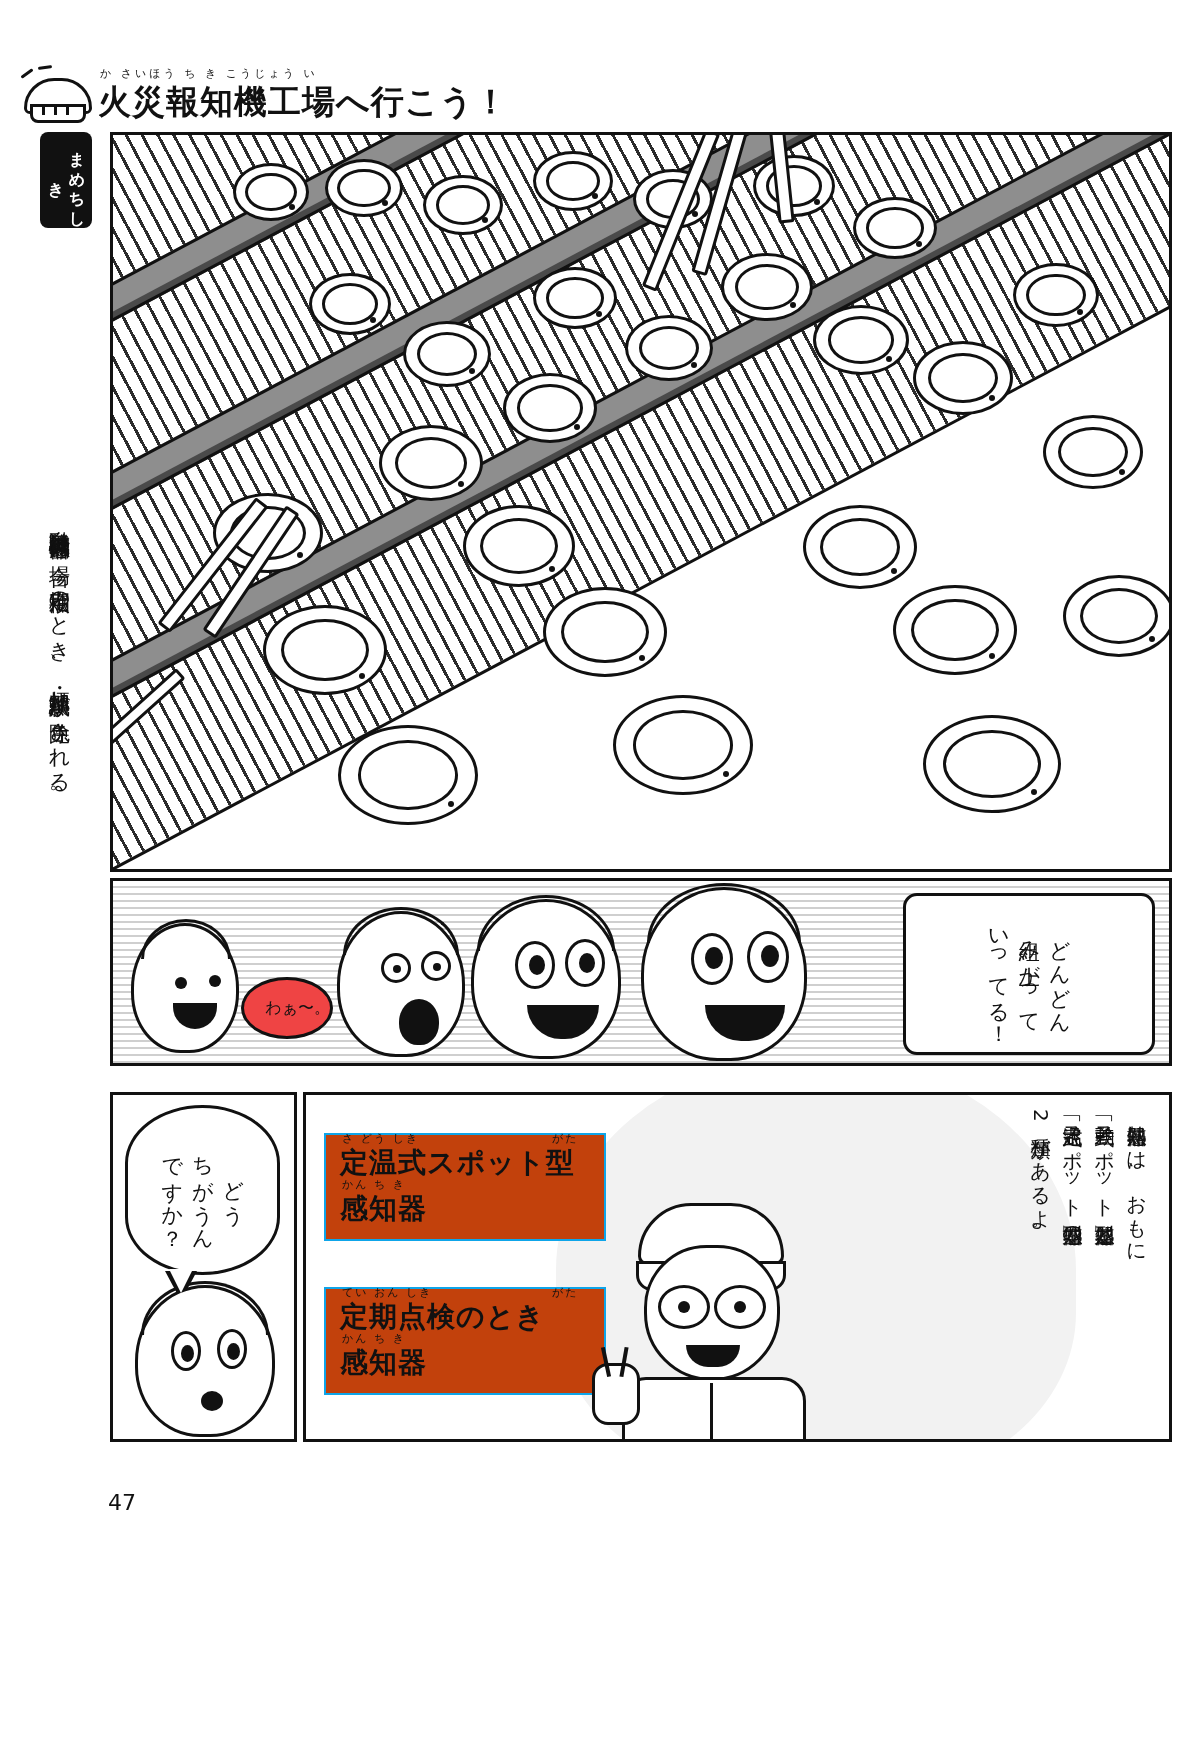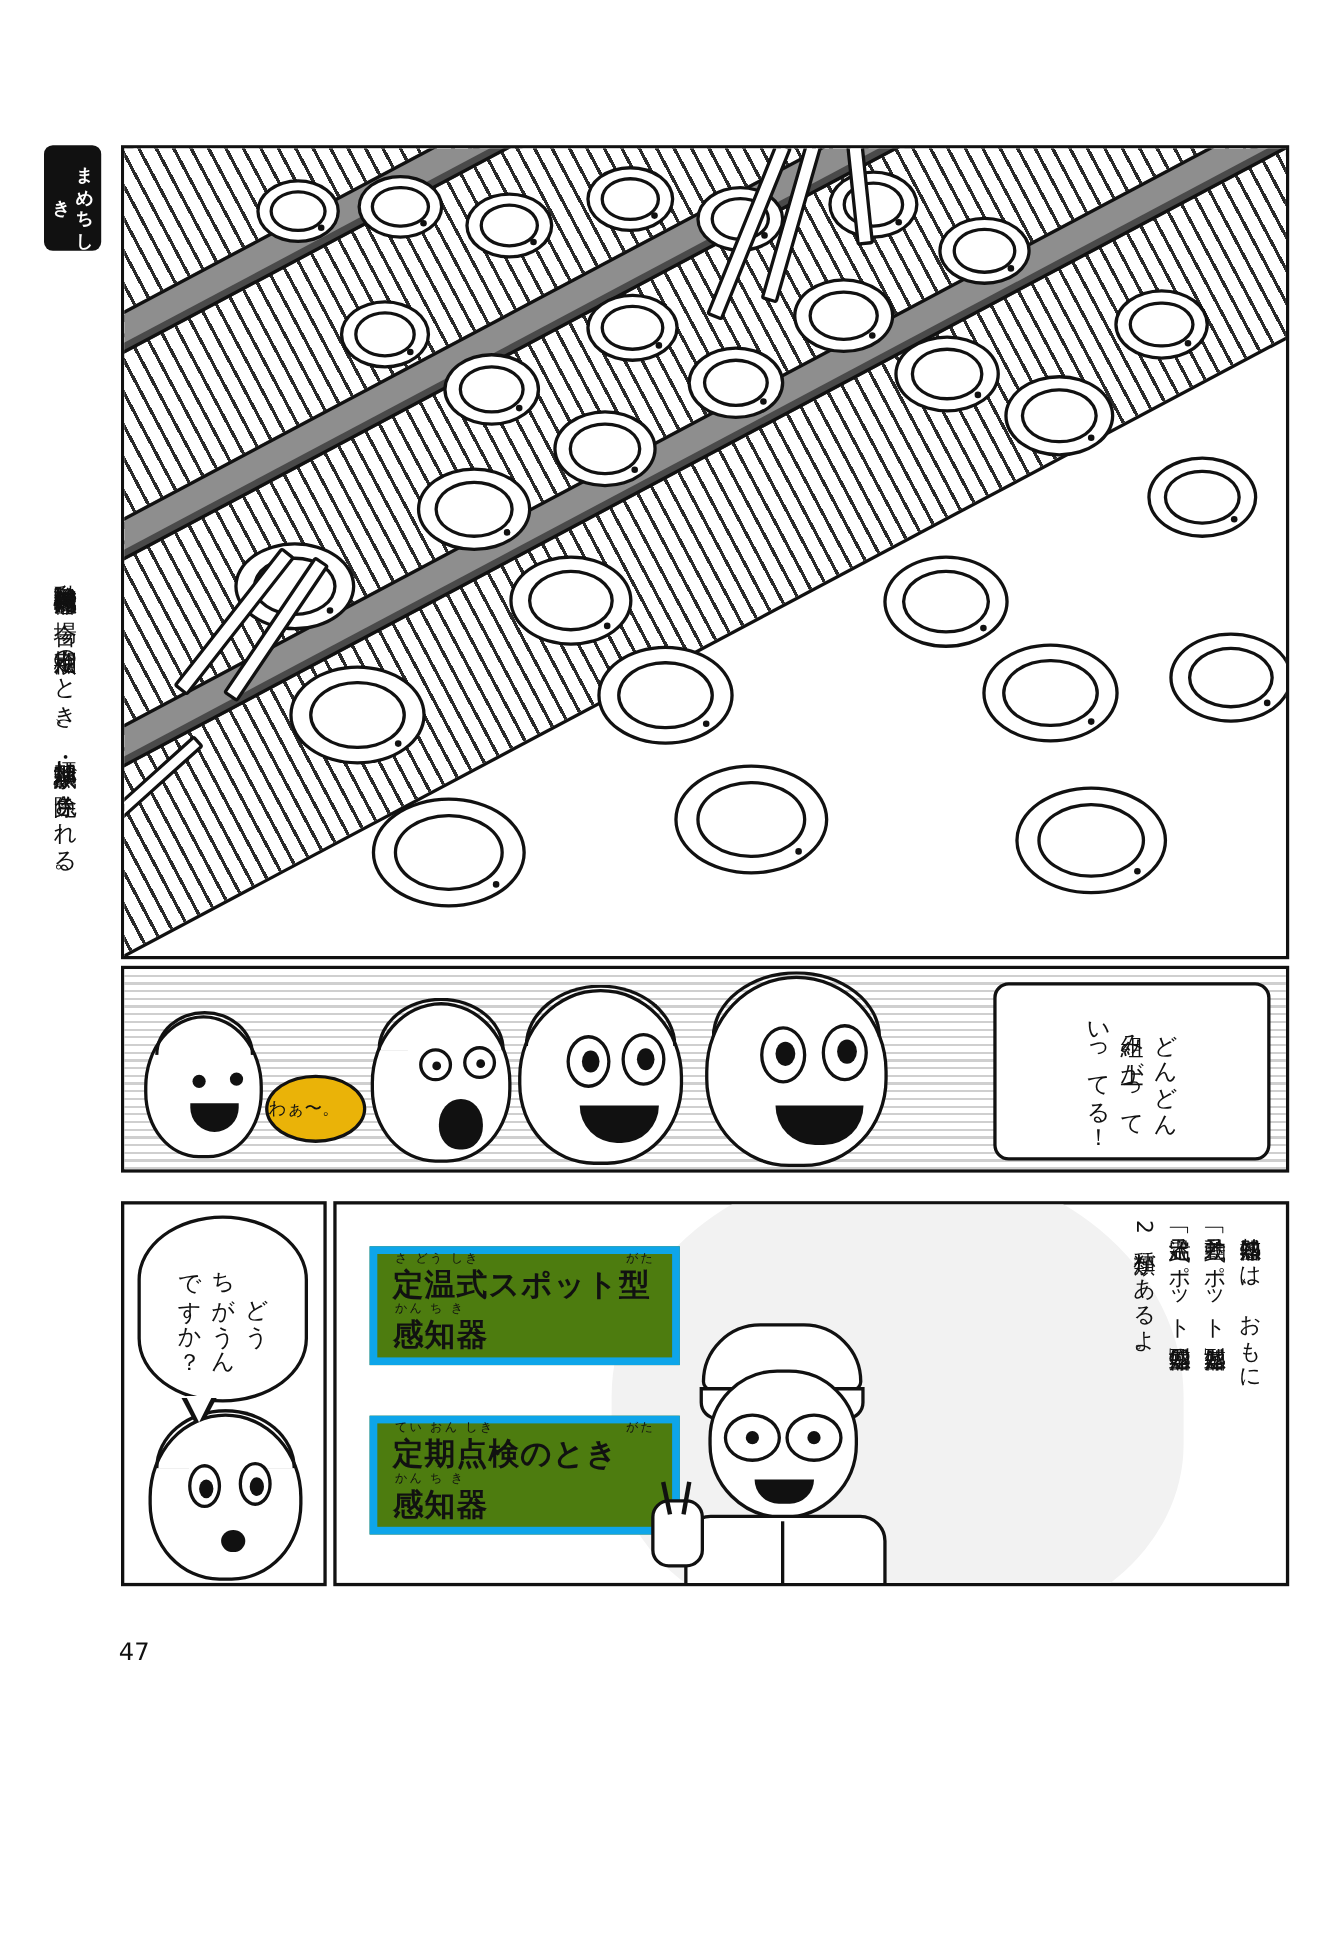--- a/index.html
+++ b/index.html
@@ -266,27 +266,27 @@
     border: 3px solid #111;
     border-bottom: none;
     border-radius: 50% 50% 0 0 / 100% 100% 0 0;
     box-sizing: border-box;
     background: transparent;
   }
 
   
   .balloon {
     position: absolute;
-    background: #eab308;
+    background: #ef4444;
     border: 3px solid #111;
     border-radius: 50%;
     box-sizing: border-box;
     display: flex;
     align-items: center;
-    justify-content: flex-start;
+    justify-content: flex-end;
   }
   .balloon-rect {
     position: absolute;
     background: #fff;
     border: 3px solid #111;
     box-sizing: border-box;
     display: flex;
     align-items: center;
     justify-content: center;
   }
@@ -299,25 +299,24 @@
   }
   .tail {
     position: absolute;
     width: 0;
     height: 0;
   }
 
   
   .typebox {
     position: absolute;
-    border: 7px solid #0ea5e9;
-    background: #4d7c0f;
+    border: 2px solid #0ea5e9;
+    background: #c2410c;
     box-sizing: border-box;
     padding: 10px 14px;
-    margin-left: 12px;
   }
   .typebox .line {
     font-family: "DejaVu Sans", sans-serif;
     font-weight: bold;
     font-size: 28px;
     letter-spacing: 1px;
     line-height: 1.28;
     position: relative;
     white-space: nowrap;
   }
@@ -380,20 +379,35 @@
   .sep-line{
     position:absolute;
     background:#111;
   }
 </style>
 </head>
 <body>
 
 <div class="page">
 
+  <div class="header">
+    <div class="header-icon">
+      <div class="detector-spark" style="left:-2px; top:4px; width:14px; transform:rotate(-35deg);"></div>
+      <div class="detector-spark" style="left:16px; top:-2px; width:14px; transform:rotate(-8deg);"></div>
+      <div class="detector-dome"></div>
+      <div class="detector-base"></div>
+      <div class="detector-slit" style="left:20px;"></div>
+      <div class="detector-slit" style="left:32px;"></div>
+      <div class="detector-slit" style="left:44px;"></div>
+    </div>
+    <div class="header-title">
+      <span class="ruby-line">か さいほう ち き こうじょう          い</span>
+      <span>火災報知機工場へ行こう！</span>
+    </div>
+  </div>
 
   <div class="sidebar">
     <div class="mame-badge">まめちしき</div>
     <div class="sidebar-text vtext">自動試験機能付感知器の場合、定期点検のとき、加煙・加熱試験が免除される。</div>
   </div>
 
   <div class="panel" id="panel-factory">
     <div class="conveyor-scene">
 
       <div class="belt" style="top:-60px;"></div>

